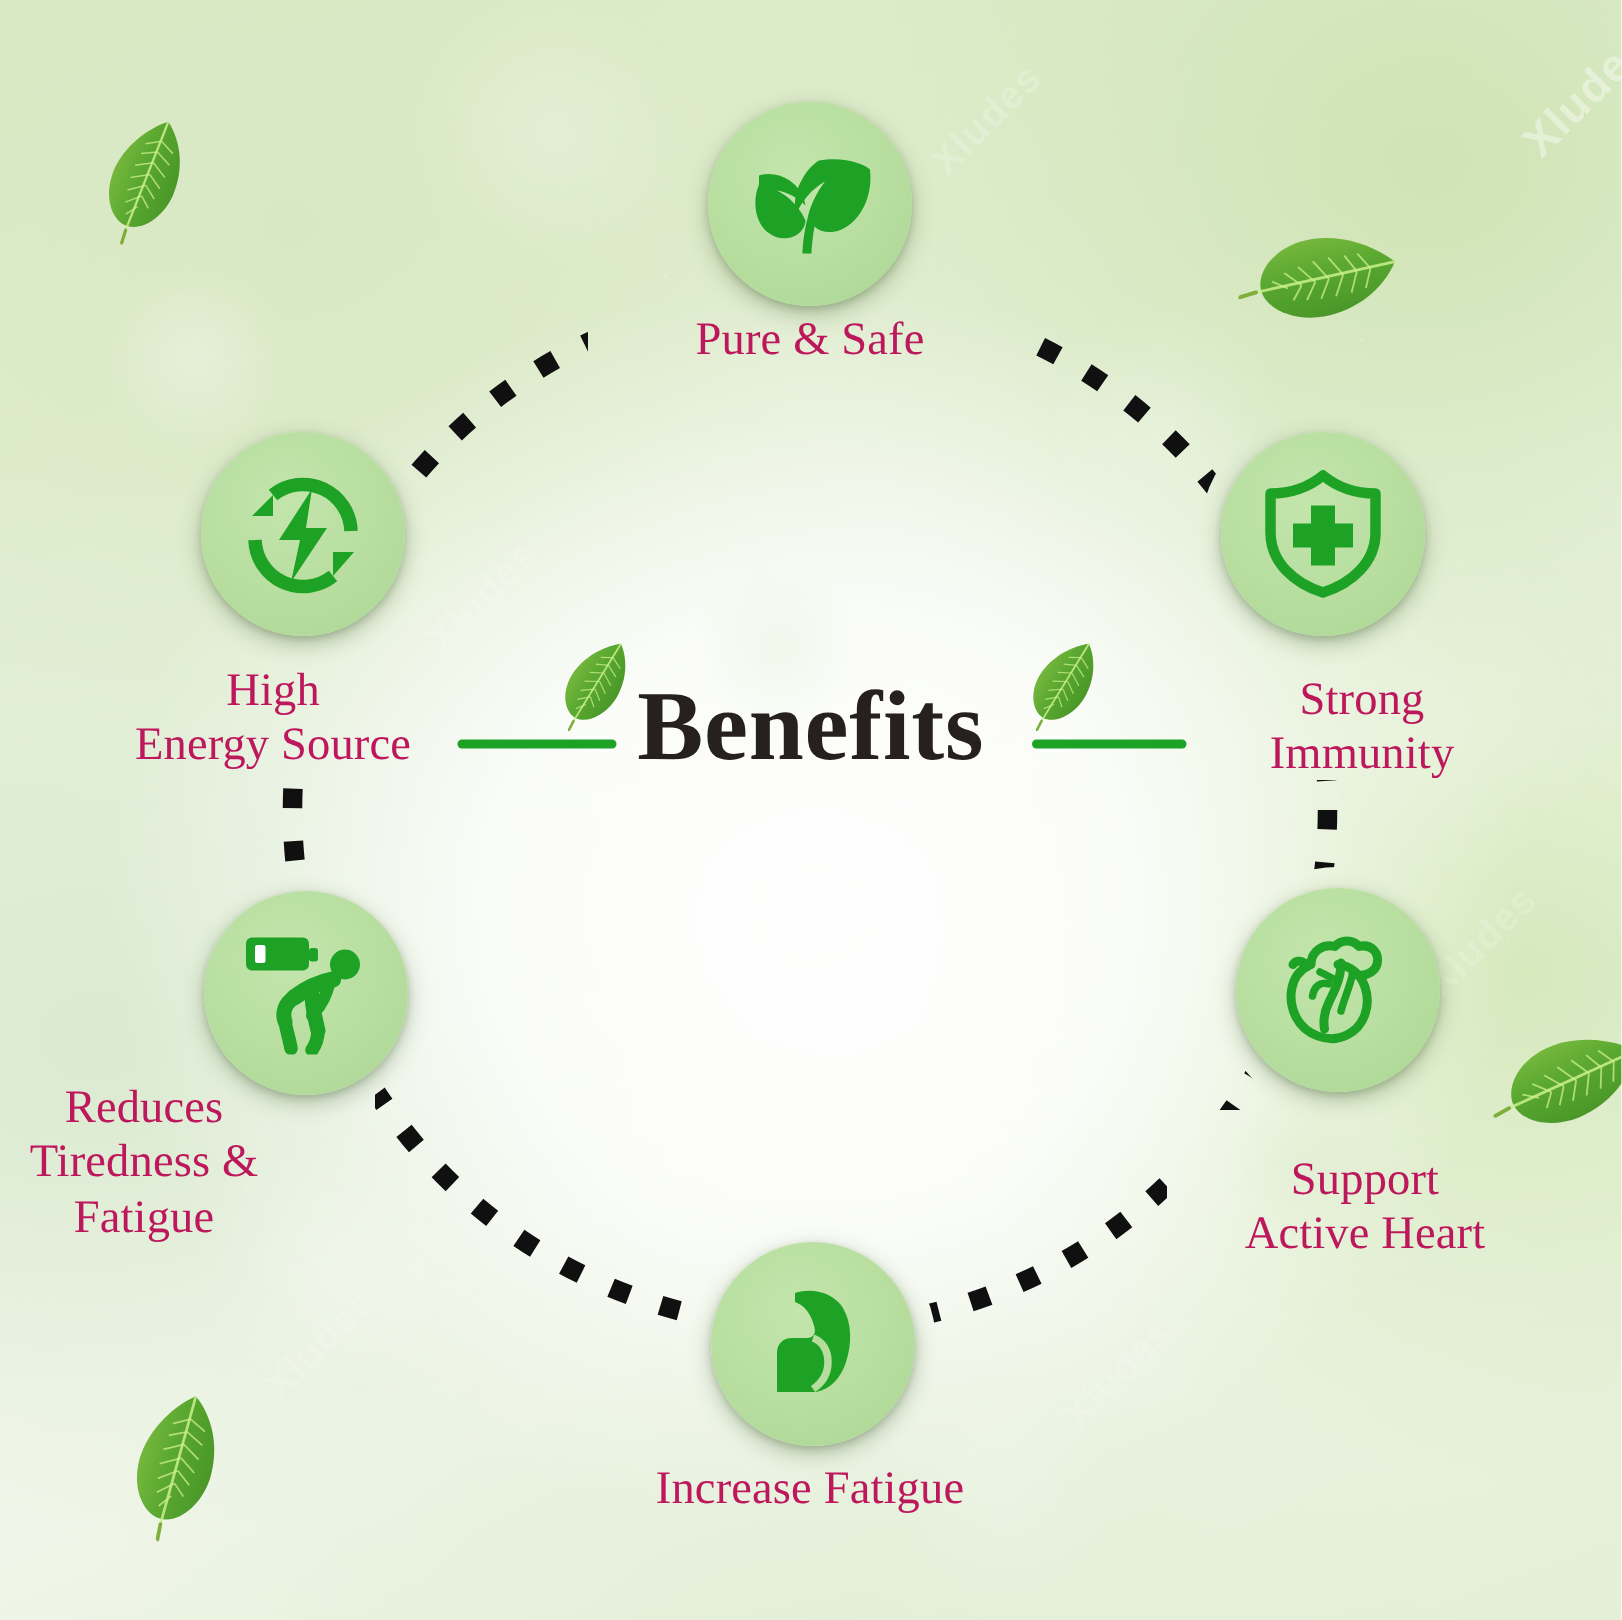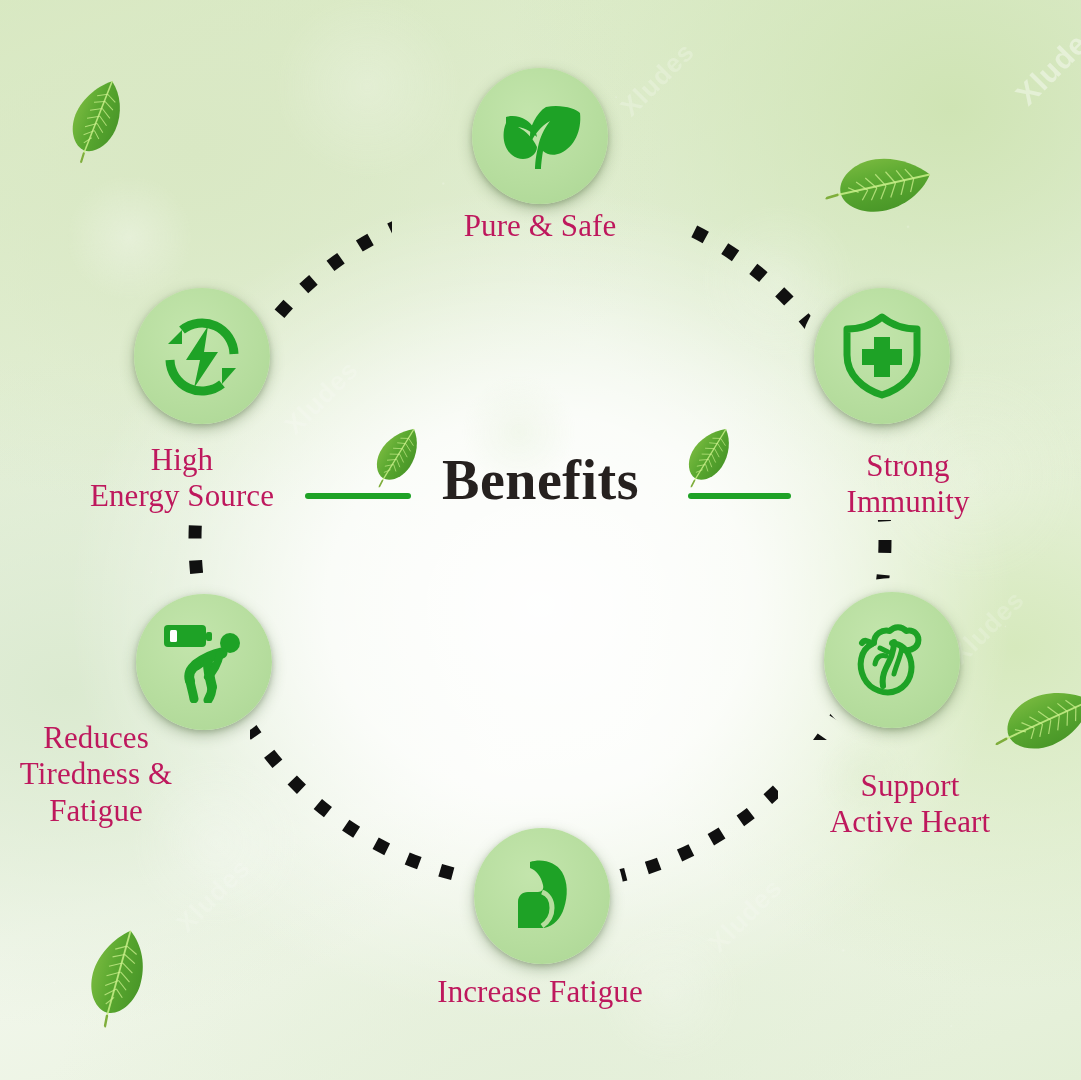--- a/index.html
+++ b/index.html
@@ -127,21 +127,21 @@
 
   
   .center-title {
     position: absolute;
     left: 0;
     top: 452px;
     width: 1081px;
     text-align: center;
     font-family: "Liberation Serif", serif;
     font-weight: 700;
-    font-size: 56px;
+    font-size: 66px;
     color: #26211f;
     letter-spacing: 0.5px;
     line-height: 1;
   }
   .title-rule {
     position: absolute;
     height: 6px;
     background: #1ea226;
     border-radius: 3px;
     top: 493px;

